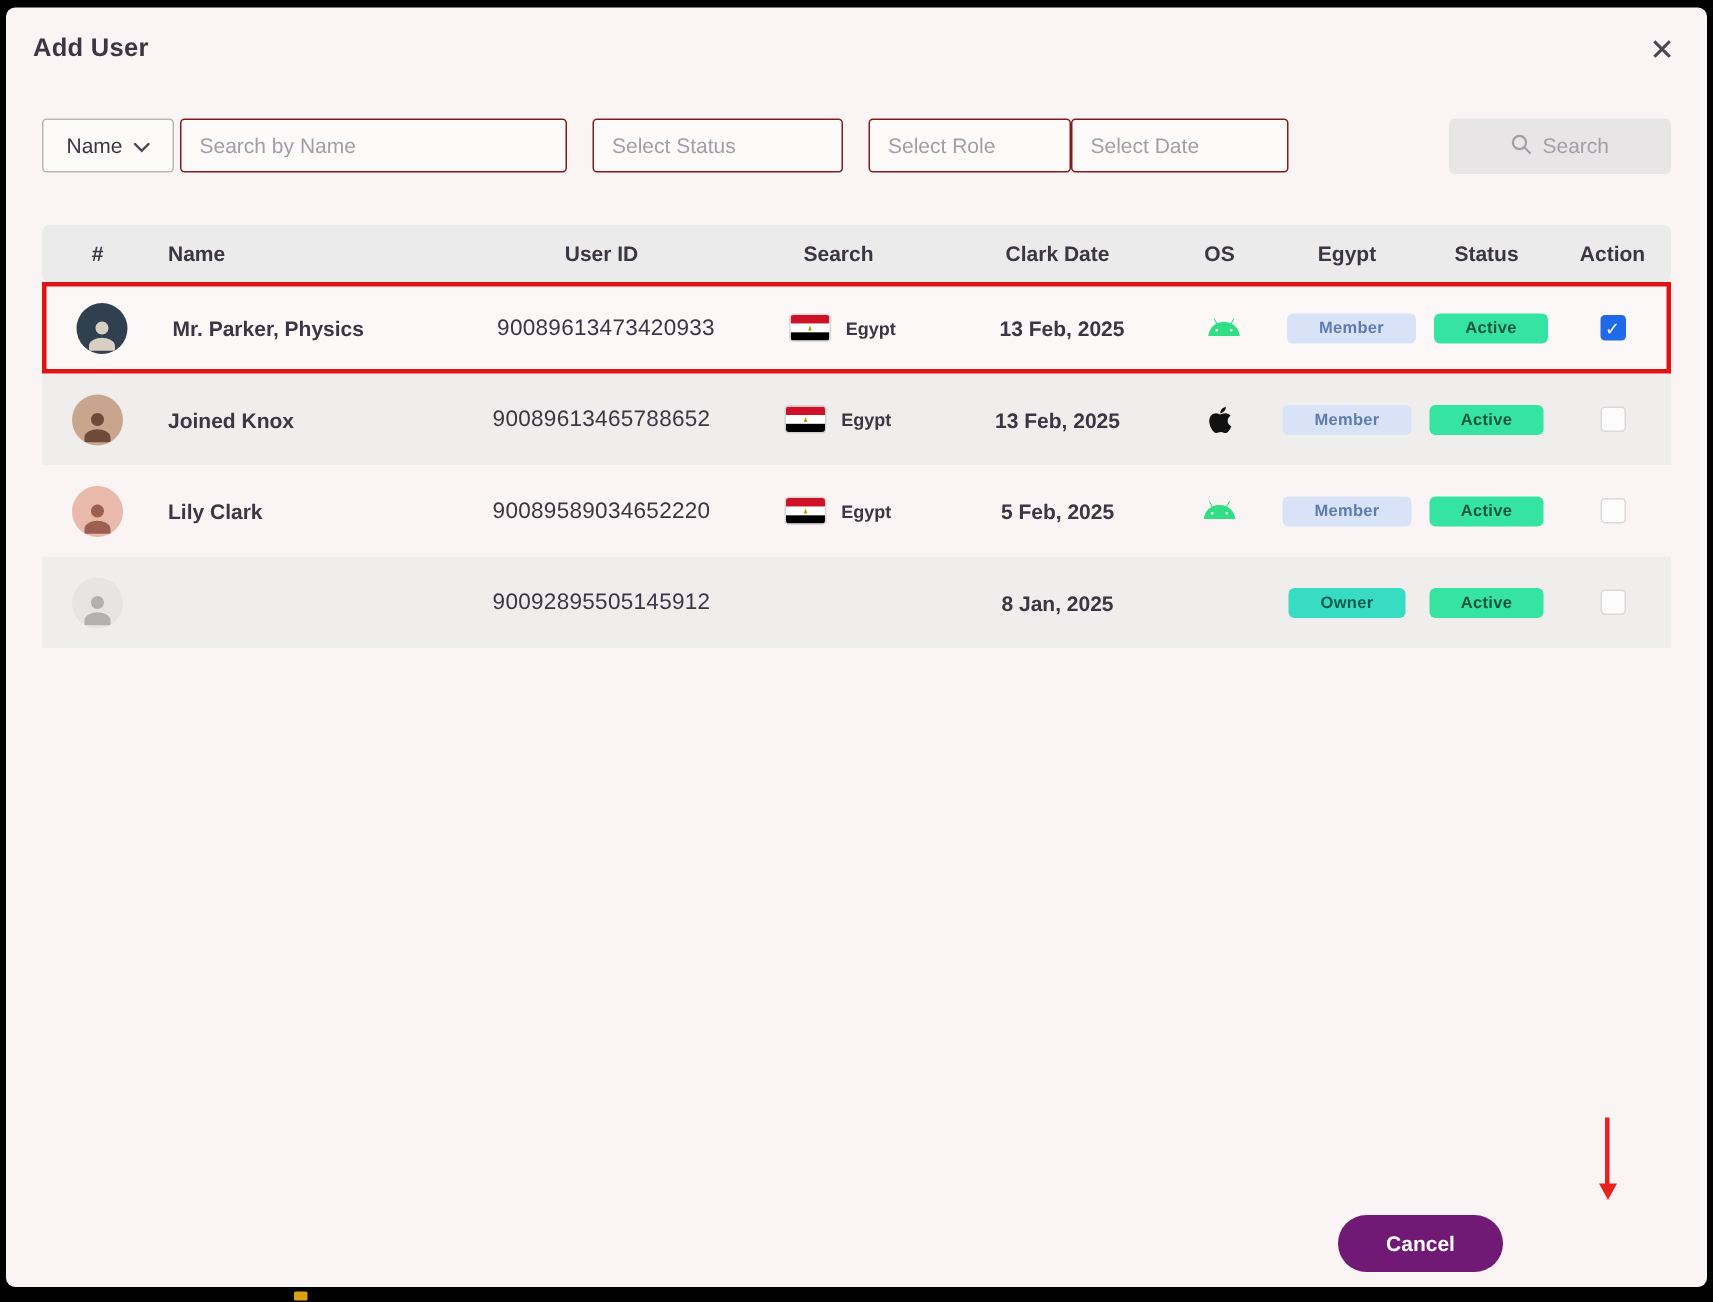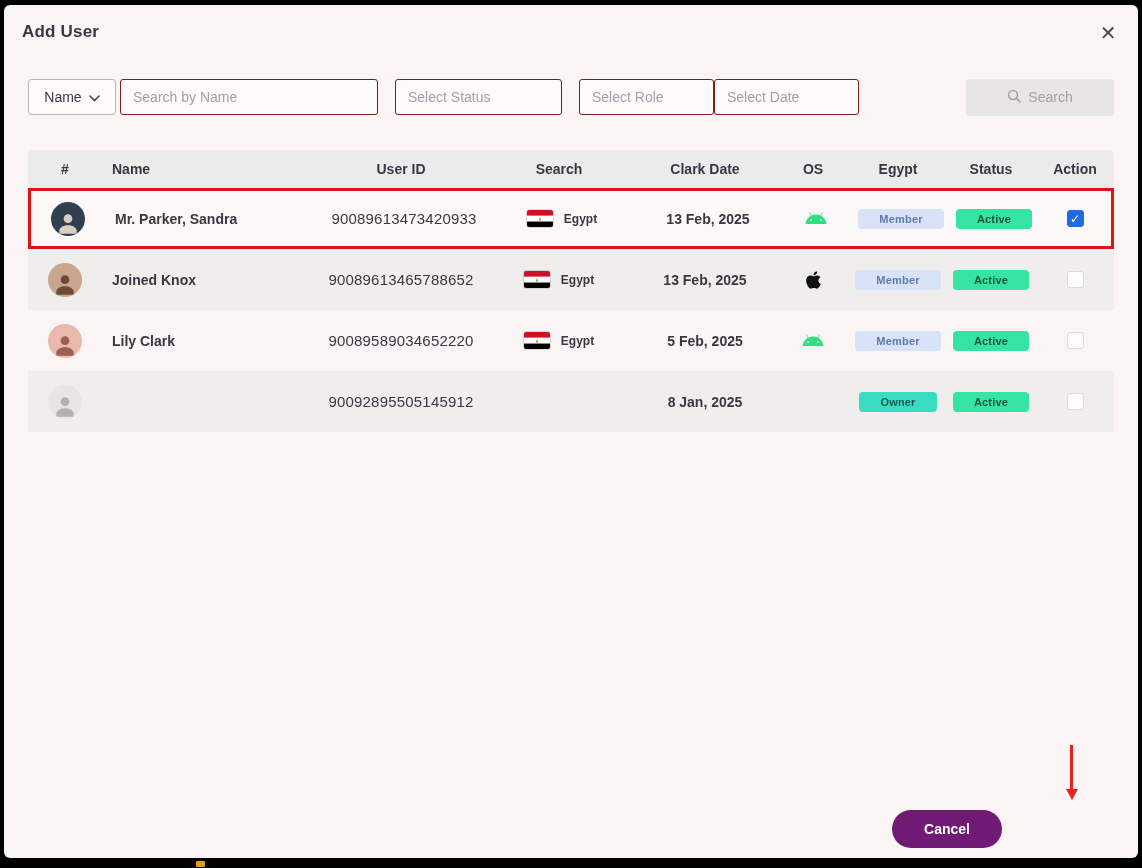--- a/index.html
+++ b/index.html
@@ -164,21 +164,21 @@
     </div>
 
     <div class="trow plain highlighted">
       <div class="cell">
         <span class="avatar av-dark">
           <svg viewBox="0 0 24 24">
               <path d="M12 12c2.2 0 4-1.8 4-4s-1.8-4-4-4-4 1.8-4 4 1.8 4 4 4zm0 2c-3.3 0-8 1.7-8 5v3h16v-3c0-3.3-4.7-5-8-5z"></path>
             </svg>
         </span>
       </div>
-      <div class="cell left c-name">Mr. Parker, Sandra</div>
+      <div class="cell left c-name">Mr. Parker, Physics</div>
       <div class="cell c-id">90089613473420933</div>
       <div class="cell c-country">
         <span class="flag">
           <svg viewBox="0 0 27 18">
               <rect width="27" height="6" fill="#ce1126"></rect>
               <rect y="6" width="27" height="6" fill="#fff"></rect>
               <rect y="12" width="27" height="6" fill="#000"></rect>
               <path d="M13.5 7.2l1.3 3.6h-2.6z" fill="#c09300"></path>
             </svg>
         </span>

